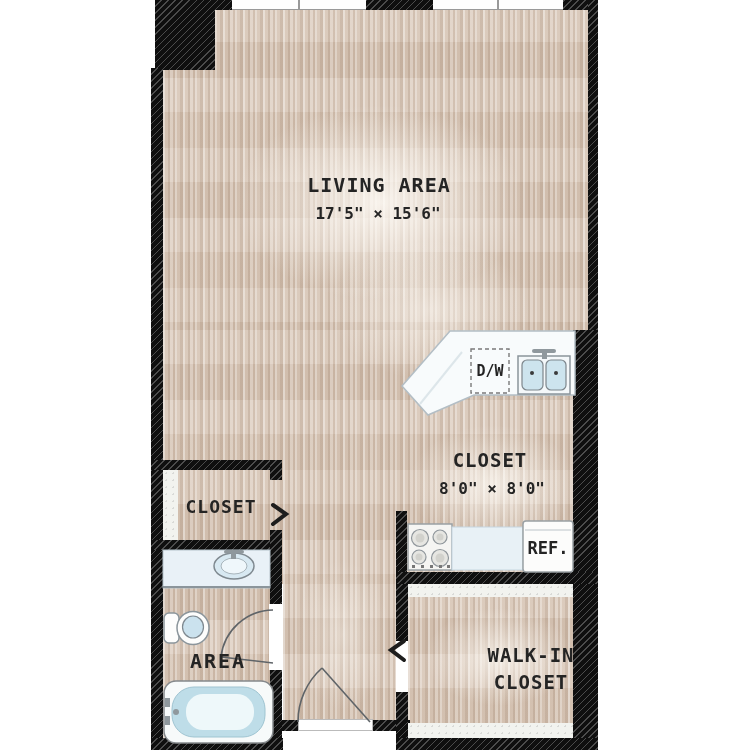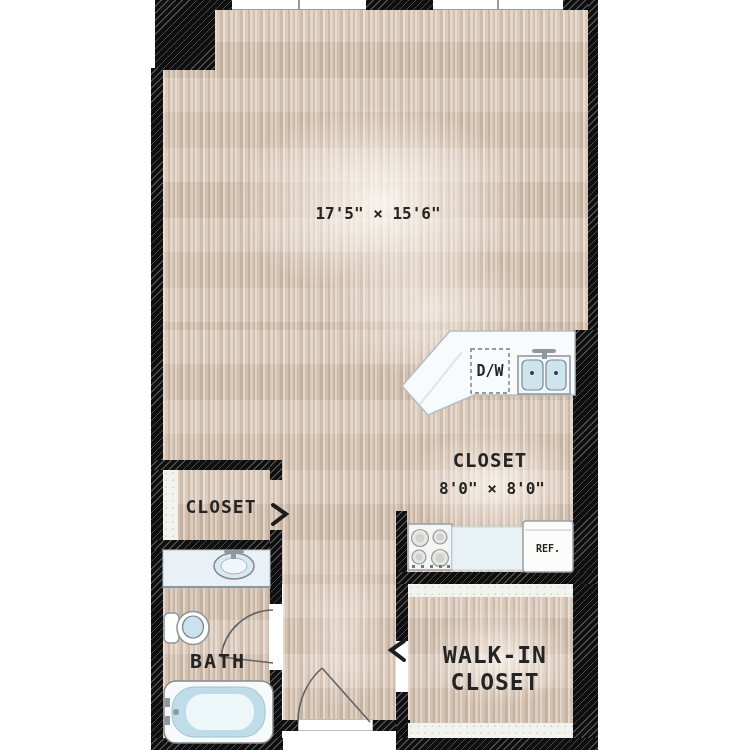--- a/index.html
+++ b/index.html
@@ -37,22 +37,22 @@
          background-image:radial-gradient(rgba(0,0,0,.10) 1px, rgba(0,0,0,0) 1px);
          background-size:7px 7px;}
   
   .lbl{position:absolute;transform:translate(-50%,-50%);white-space:nowrap;
        color:#242424;font-weight:700;letter-spacing:1px;}
   .lbl-room{font-size:20px;}
   .lbl-dim{font-size:16px;letter-spacing:0;}
   .lbl-kitchen{font-size:19px;}
   .lbl-closet{font-size:18px;}
   .lbl-bath{font-size:20px;letter-spacing:2px;}
-  .lbl-walkin{font-size:23px;}
-  .lbl-appl{font-size:10px;letter-spacing:0;}
+  .lbl-walkin{font-size:19px;margin-left:36px;}
+  .lbl-appl{font-size:17px;letter-spacing:0;}
   .overlay{position:absolute;left:0;top:0;pointer-events:none;}
 </style>
 </head>
 <body>
 
 <div class="plan">
 
   <div class="floor" style="left:163px;top:8px;width:425px;height:322px;"></div>
   <div class="floor" style="left:163px;top:330px;width:410px;height:254px;"></div>
   <div class="floor" style="left:163px;top:550px;width:119px;height:192px;"></div>
@@ -171,23 +171,24 @@
     <g stroke="#5f6468" fill="none" stroke-width="1.6">
       <path d="M 322 668 A 72 72 0 0 0 298 722"></path>
       <line x1="370" y1="722" x2="322" y2="668"></line>
     </g>
 
     <polyline points="273,505 286,514 273,524" fill="none" stroke="#1d1d1d" stroke-width="4" stroke-linecap="round" stroke-linejoin="miter"></polyline>
 
     <polyline points="404,641 391,650 404,660" fill="none" stroke="#1d1d1d" stroke-width="4" stroke-linecap="round" stroke-linejoin="miter"></polyline>
   </svg>
 
+  <div class="lbl lbl-room" style="left:379px;top:185px;">LIVING AREA</div>
   <div class="lbl lbl-dim" style="left:378px;top:213px;">17'5" × 15'6"</div>
   <div class="lbl lbl-kitchen" style="left:490px;top:460px;">CLOSET</div>
   <div class="lbl lbl-dim" style="left:492px;top:488px;">8'0" × 8'0"</div>
   <div class="lbl lbl-closet" style="left:221px;top:506px;">CLOSET</div>
-  <div class="lbl lbl-bath" style="left:218px;top:661px;">BATH</div>
+  <div class="lbl lbl-bath" style="left:218px;top:661px;">AREA</div>
   <div class="lbl lbl-walkin" style="left:495px;top:655px;">WALK-IN</div>
   <div class="lbl lbl-walkin" style="left:495px;top:682px;">CLOSET</div>
   <div class="lbl lbl-appl" style="left:490px;top:371px;font-size:15px;">D/W</div>
   <div class="lbl lbl-appl" style="left:548px;top:548px;">REF.</div>
 
 </div>
 
 </body></html>

